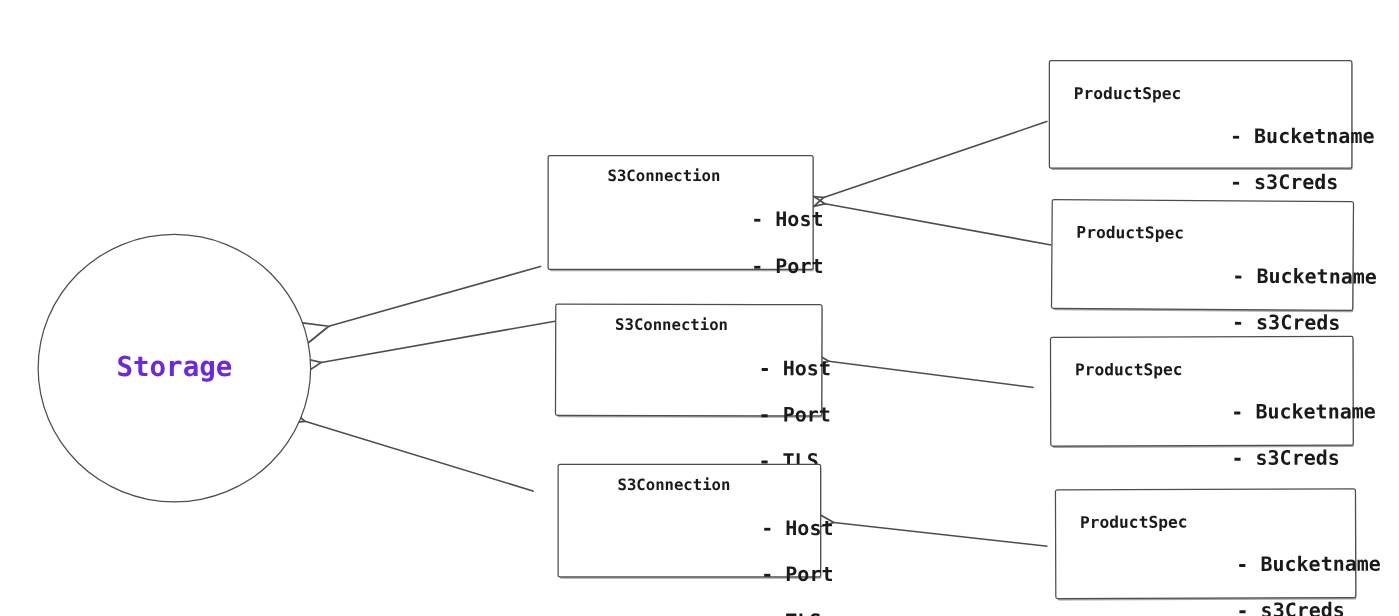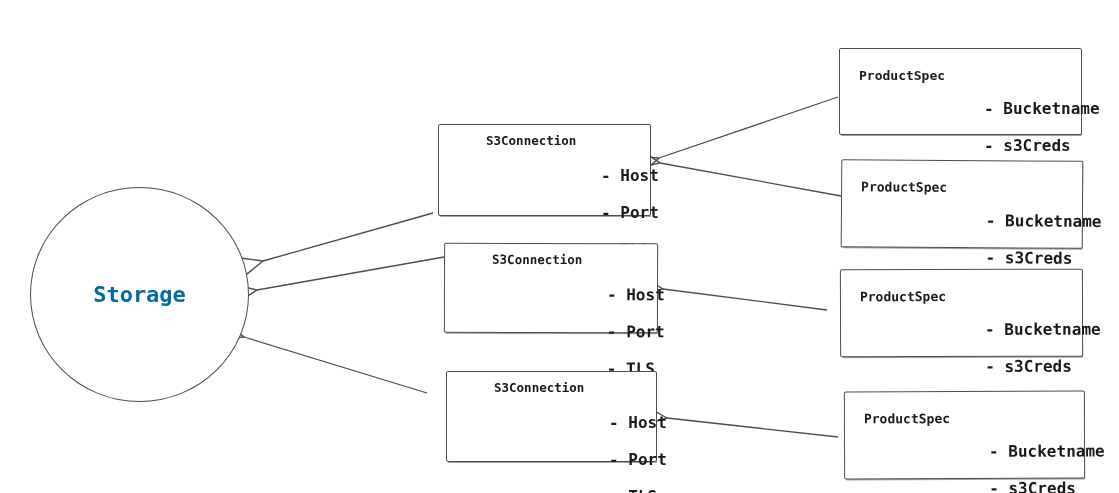--- a/index.html
+++ b/index.html
@@ -35,21 +35,21 @@
     left: 30px; top: 187px;
     width: 219px; height: 215px;
     border-radius: 50%;
     display: flex;
     align-items: center;
     justify-content: center;
   }
   .storage-label {
     font-size: 22px;
     font-weight: bold;
-    color: #0369a1;
+    color: #6d28d9;
   }
   .node-title {
     position: absolute;
     font-weight: bold;
     white-space: nowrap;
   }
   .node-attrs {
     position: absolute;
     font-weight: bold;
     font-size: 16px;

